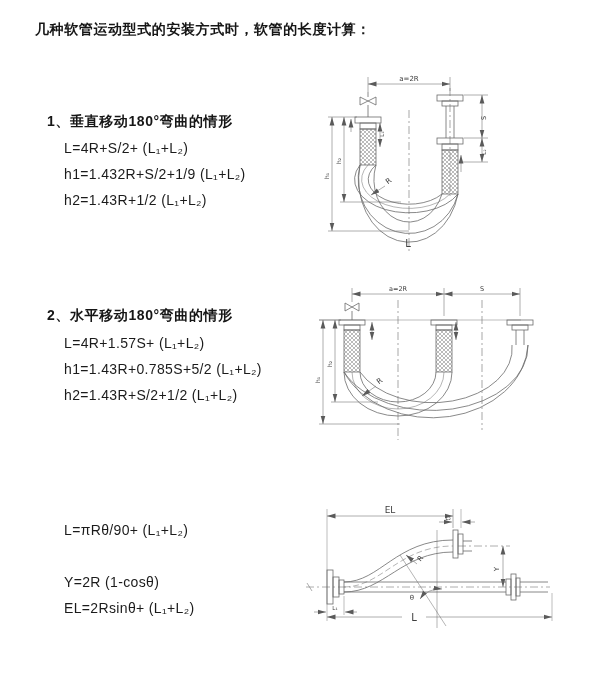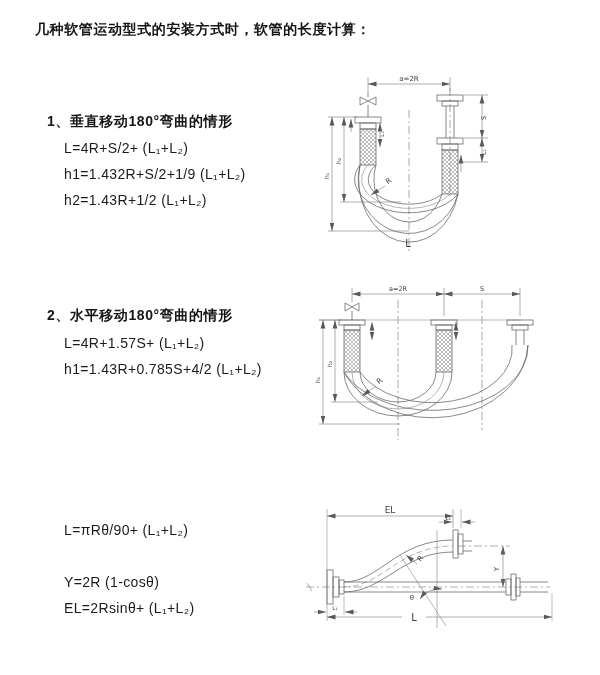--- a/index.html
+++ b/index.html
@@ -32,21 +32,22 @@
 
   <div class="title">几种软管运动型式的安装方式时，软管的长度计算：</div>
 
   <div class="sec-heading" style="left:47px;top:113px">1、垂直移动180°弯曲的情形</div>
   <div class="formula" style="left:64px;top:140px">L=4R+S/2+ (L₁+L₂)</div>
   <div class="formula" style="left:64px;top:166px">h1=1.432R+S/2+1/9 (L₁+L₂)</div>
   <div class="formula" style="left:64px;top:192px">h2=1.43R+1/2 (L₁+L₂)</div>
 
   <div class="sec-heading" style="left:47px;top:307px">2、水平移动180°弯曲的情形</div>
   <div class="formula" style="left:64px;top:335px">L=4R+1.57S+ (L₁+L₂)</div>
-  <div class="formula" style="left:64px;top:361px">h1=1.43R+0.785S+4/2 (L₁+L₂)</div>
+  <div class="formula" style="left:64px;top:361px">h1=1.43R+0.785S+5/2 (L₁+L₂)</div>
+  <div class="formula" style="left:64px;top:387px">h2=1.43R+S/2+1/2 (L₁+L₂)</div>
 
   <div class="formula" style="left:64px;top:522px">L=πRθ/90+ (L₁+L₂)</div>
   <div class="formula" style="left:64px;top:574px">Y=2R (1-cosθ)</div>
   <div class="formula" style="left:64px;top:600px">EL=2Rsinθ+ (L₁+L₂)</div>
 
   <svg class="diag" style="left:313px;top:68px" width="285" height="192" viewBox="0 0 285 192">
     <defs>
       <marker id="arr1" markerWidth="10" markerHeight="8" refX="8.5" refY="3" orient="auto-start-reverse" markerUnits="userSpaceOnUse">
         <path d="M0,0.6 L8.5,3 L0,5.4 Z" fill="#5a5a5a"></path>
       </marker>

